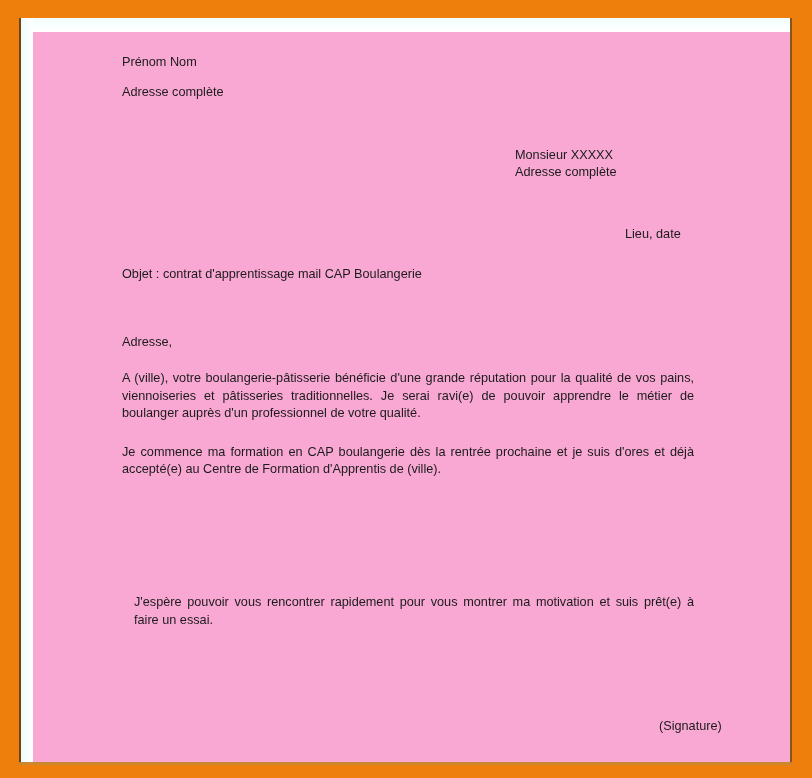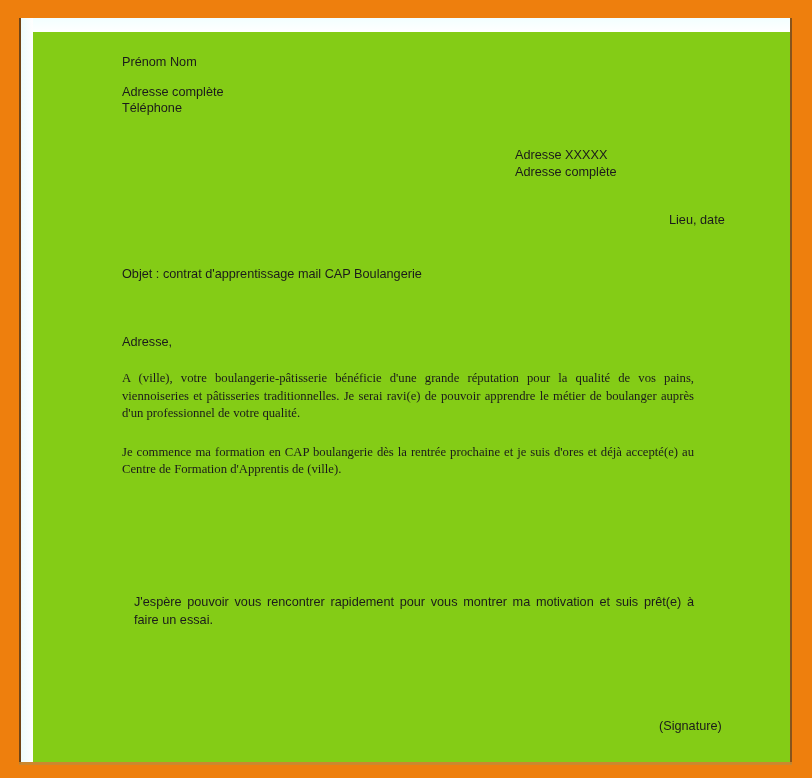--- a/index.html
+++ b/index.html
@@ -46,21 +46,21 @@
     opacity: 0.9;
   }
 
   
   #page {
     position: absolute;
     left: 21px;
     top: 18px;
     width: 769px;
     height: 744px;
-    background: #84cc16;
+    background: #f9a8d4;
     overflow: hidden;
   }
   
   #page:before {
     content: "";
     position: absolute;
     left: 0; top: 0;
     width: 100%; height: 14px;
     background: linear-gradient(to bottom, #f2ffff 0%, #ffffff 100%);
     pointer-events: none;
@@ -101,23 +101,22 @@
     left: 494px;
     top: 129px;
     width: 260px;
   }
   #recipient .line { white-space: nowrap; }
 
   
   #place-date {
     position: absolute;
     left: 604px;
-    top: 194px;
+    top: 208px;
     white-space: nowrap;
-    margin-left: 44px;
   }
 
   
   #subject {
     position: absolute;
     left: 101px;
     top: 248px;
     white-space: nowrap;
   }
 
@@ -132,21 +131,20 @@
   #body {
     position: absolute;
     left: 101px;
     top: 352px;
     width: 572px;
   }
   #body p {
     margin: 0 0 21px 0;
     text-align: justify;
     line-height: 17.5px;
-    font-family: Liberation Serif, serif;
   }
   #body p.gap-big { margin-bottom: 33px; }
 
   
   #closing {
     position: absolute;
     left: 101px;
     top: 576px;
     width: 572px;
   }
@@ -173,25 +171,24 @@
   <div id="edge-left"></div>
   <div id="edge-right"></div>
   <div id="edge-bottom"></div>
 
   <div id="page">
     <div class="letter">
 
       <div id="sender">
         <div class="line name">Prénom Nom</div>
         <div class="line">Adresse complète</div>
-        <div class="line">Téléphone</div>
       </div>
 
       <div id="recipient">
-        <div class="line">Adresse XXXXX</div>
+        <div class="line">Monsieur XXXXX</div>
         <div class="line">Adresse complète</div>
       </div>
 
       <div id="place-date">Lieu, date</div>
 
       <div id="subject">Objet : contrat d'apprentissage mail CAP Boulangerie</div>
 
       <div id="salutation">Adresse,</div>
 
       <div id="body">

